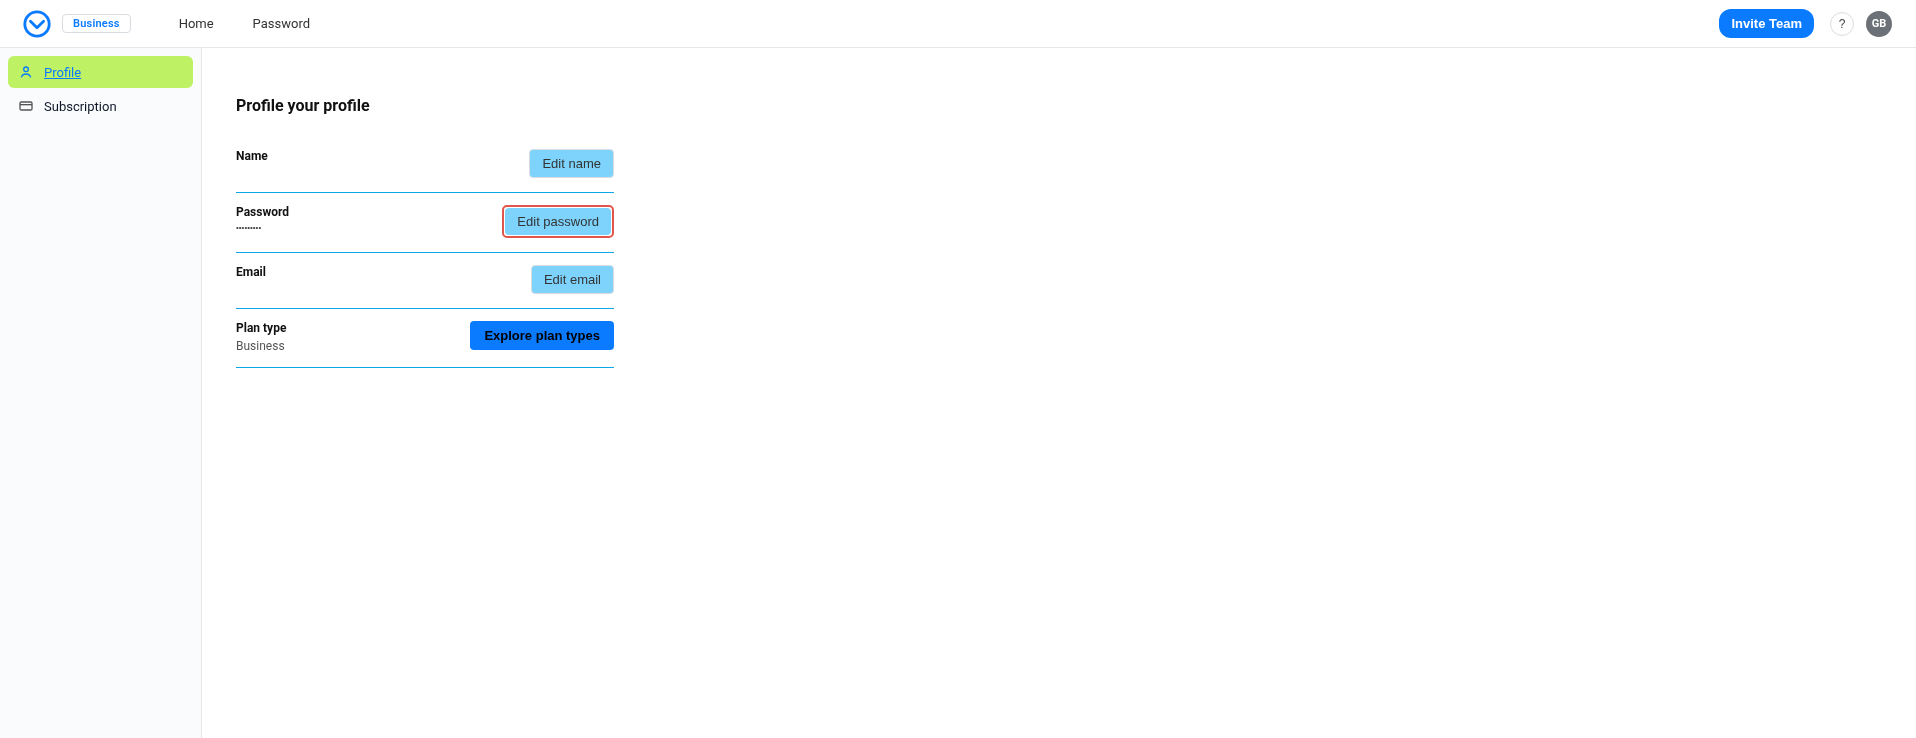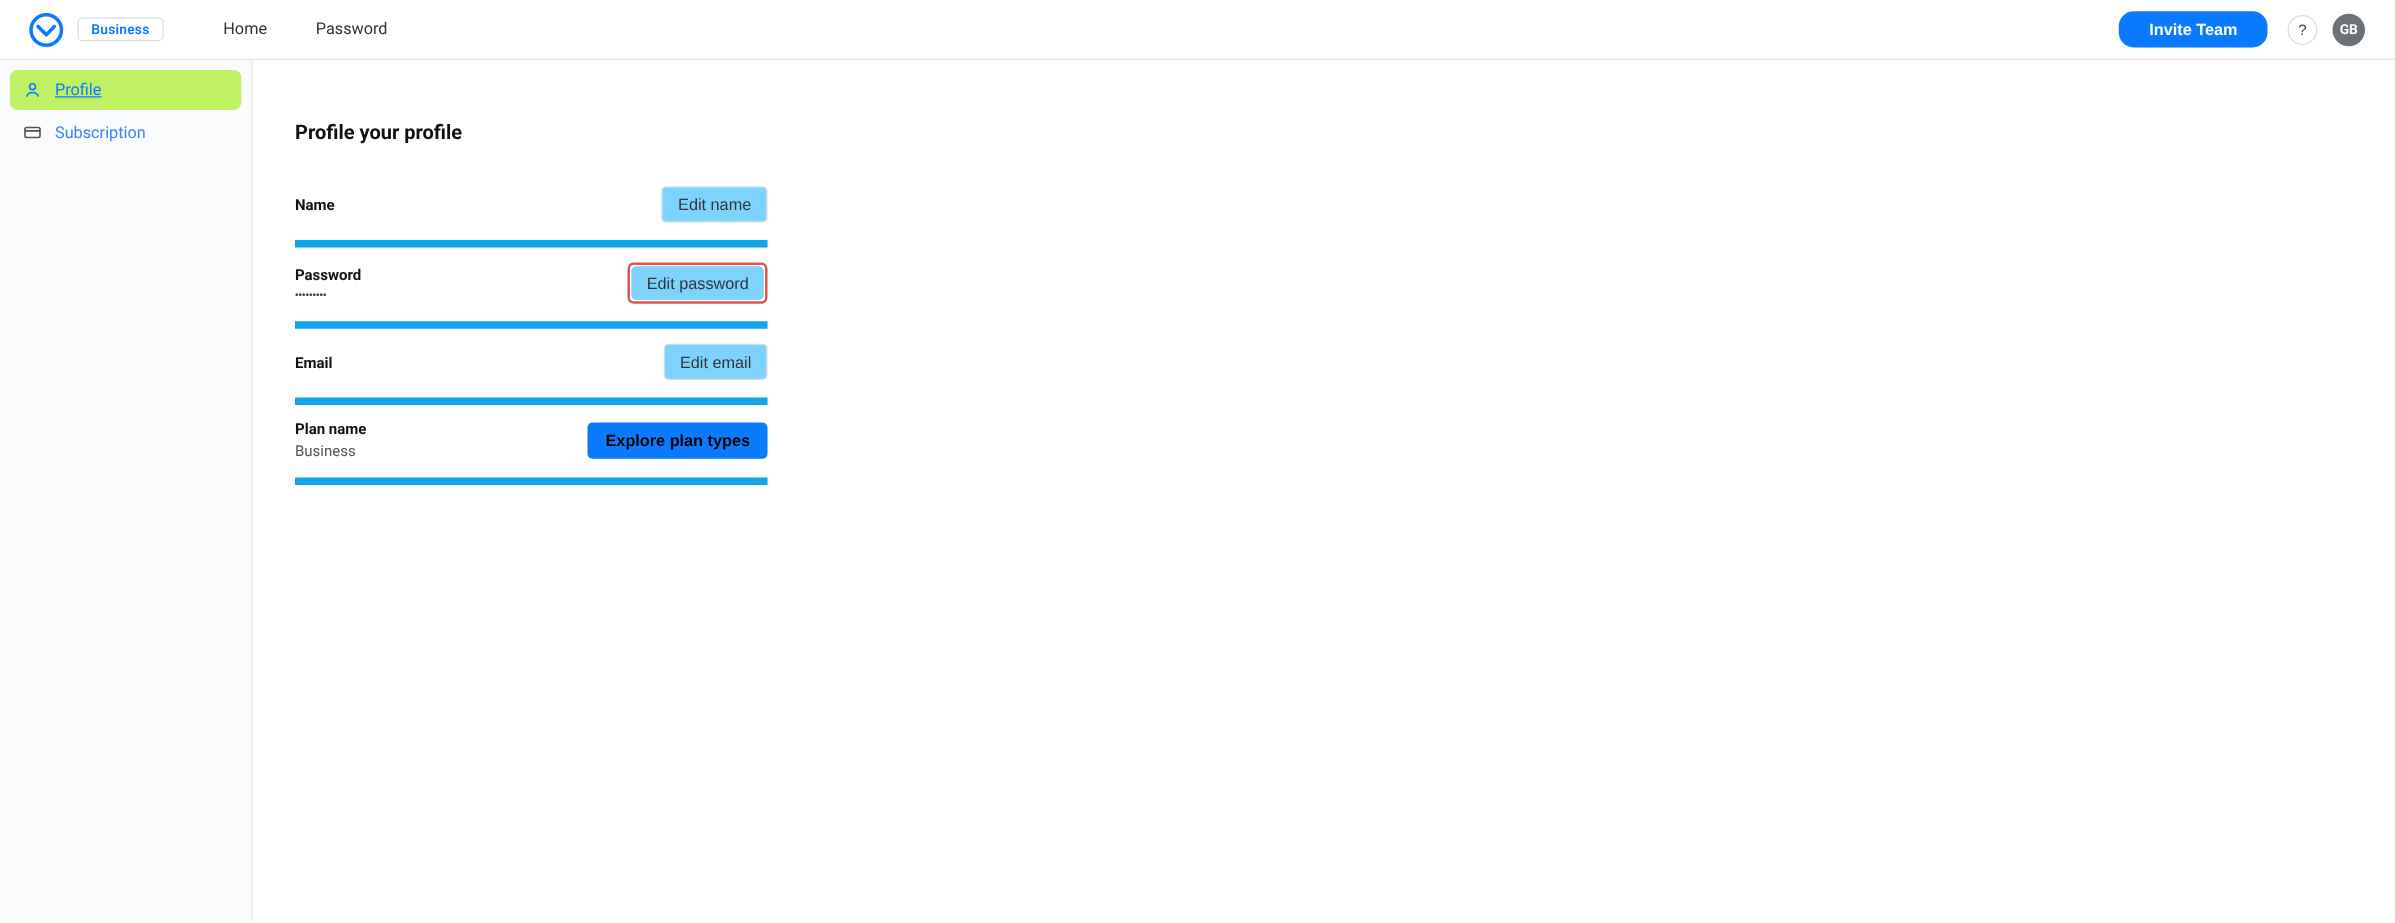--- a/index.html
+++ b/index.html
@@ -40,21 +40,21 @@
       cursor: pointer;
     }
     .header-spacer { flex: 1; }
     .invite-btn {
       background: #0a7bff;
       color: #fff;
       border: none;
       border-radius: 12px;
       font-size: 13px;
       font-weight: 600;
-      padding: 7px 24px;
+      padding: 7px 12px;
       cursor: pointer;
       text-align: center;
     }
     .help-btn {
       width: 24px; height: 24px;
       border: 1px solid #d8dde2;
       border-radius: 50%;
       background: #fff;
       color: #444;
       font-size: 12px;
@@ -82,21 +82,21 @@
       background: #fafbfc;
       border-right: 1px solid #e7e7e7;
       padding-top: 8px;
     }
     .side-list { list-style: none; padding: 0 8px; }
     .side-item {
       display: flex; align-items: center; gap: 10px;
       padding: 8px 10px;
       border-radius: 6px;
       font-size: 13px;
-      color: #3b82f6;
+      color: #0f172a;
       cursor: pointer;
       margin-bottom: 2px;
     }
     .side-item.active {
       background: #bef264;
       color: #0a7bff;
       text-decoration: underline;
     }
     .side-item.active .side-icon { color: #0a7bff; }
     .side-icon { width: 16px; height: 16px; display: flex; align-items: center; justify-content: center; color: #555; }
@@ -108,24 +108,24 @@
     }
     .main-inner { width: 378px; }
     .page-title {
       font-size: 16px;
       font-weight: 700;
       margin-bottom: 22px;
     }
 
     .row {
       display: flex;
-      align-items: center;
+      align-items: flex-start;
       justify-content: space-between;
       padding: 12px 0 14px 0;
-      border-bottom: 6px solid #0ea5e9;
+      border-bottom: 1px solid #0ea5e9;
     }
     .row-left { display: flex; flex-direction: column; gap: 4px; }
     .row-label {
       font-size: 12px;
       font-weight: 700;
       color: #111;
     }
     .row-value {
       font-size: 12px;
       color: #555;
@@ -235,21 +235,21 @@
 
       <div class="row">
         <div class="row-left">
           <span class="row-label">Email</span>
         </div>
         <button class="btn-secondary">Edit email</button>
       </div>
 
       <div class="row">
         <div class="row-left">
-          <span class="row-label">Plan name</span>
+          <span class="row-label">Plan type</span>
           <span class="row-value">Business</span>
         </div>
         <button class="btn-primary">Explore plan types</button>
       </div>
 
     </div>
   </main>
 </div>
 
 </body></html>

